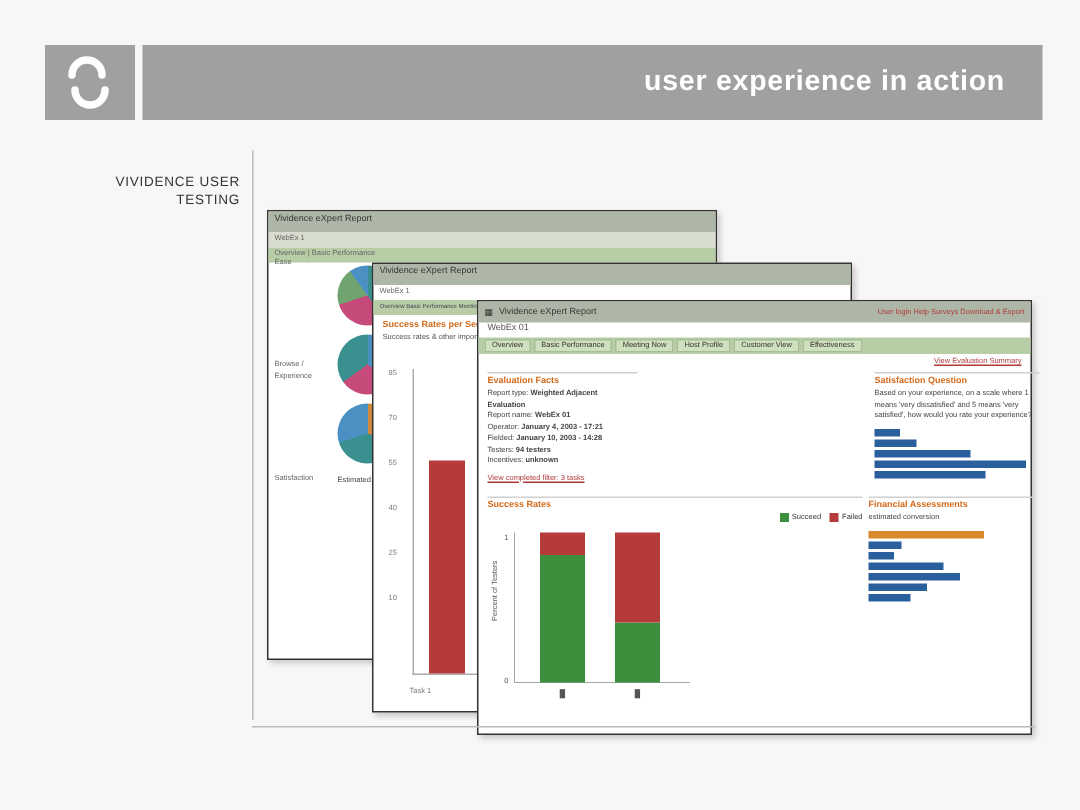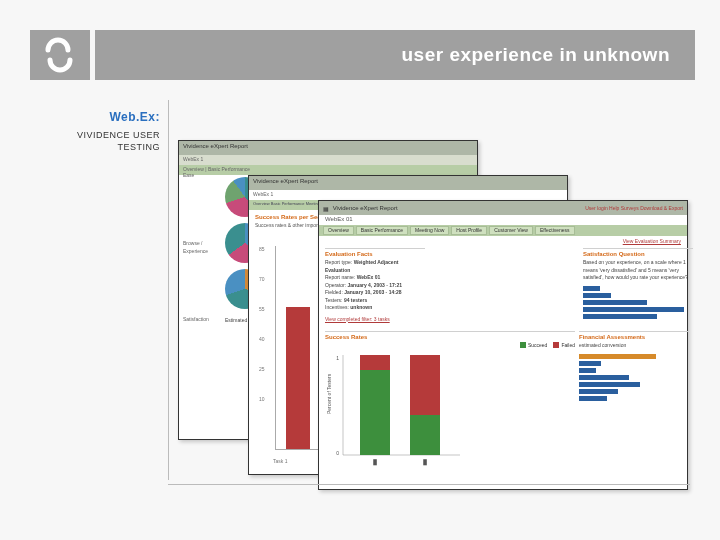--- a/index.html
+++ b/index.html
@@ -74,26 +74,25 @@
 <body>
 
 <div class="header">
   <div class="logo-box">
     <svg viewBox="0 0 60 50">
       <path d="M 18 20 A 10 10 0 0 1 38 20" stroke="#fff" stroke-width="5" fill="none" stroke-linecap="round"></path>
       <path d="M 40 30 A 10 10 0 0 1 20 30" stroke="#fff" stroke-width="5" fill="none" stroke-linecap="round"></path>
     </svg>
   </div>
   <div class="title-bar">
-    <div class="title">user experience in unknown</div>
+    <div class="title">user experience in action</div>
   </div>
 </div>
 
 <div class="sidebar">
-  <div class="side1">Web.Ex:</div>
   <div class="side2">VIVIDENCE USER</div>
   <div class="side3">TESTING</div>
 </div>
 
 <div class="vline"></div>
 
 <div class="stack">
 
   <div class="card c1">
     <div class="c1-hdr">Vividence eXpert Report</div>

